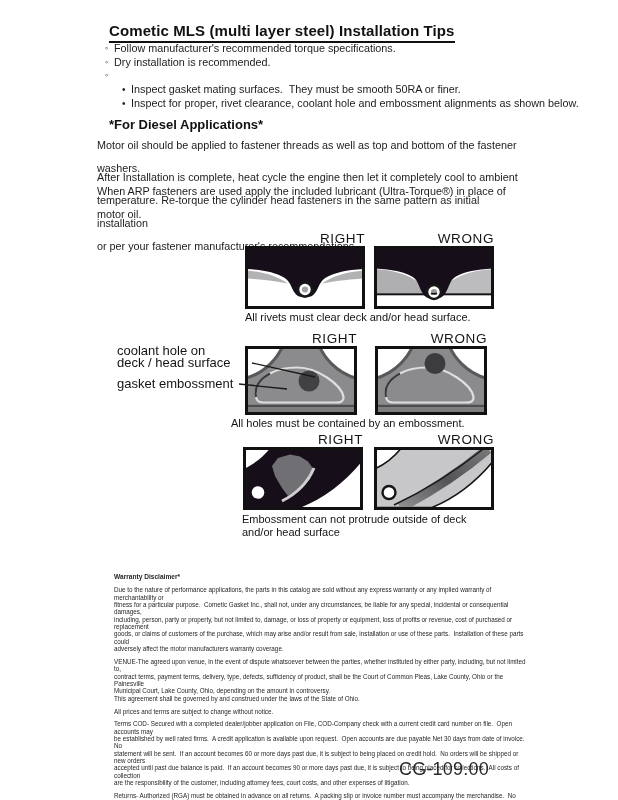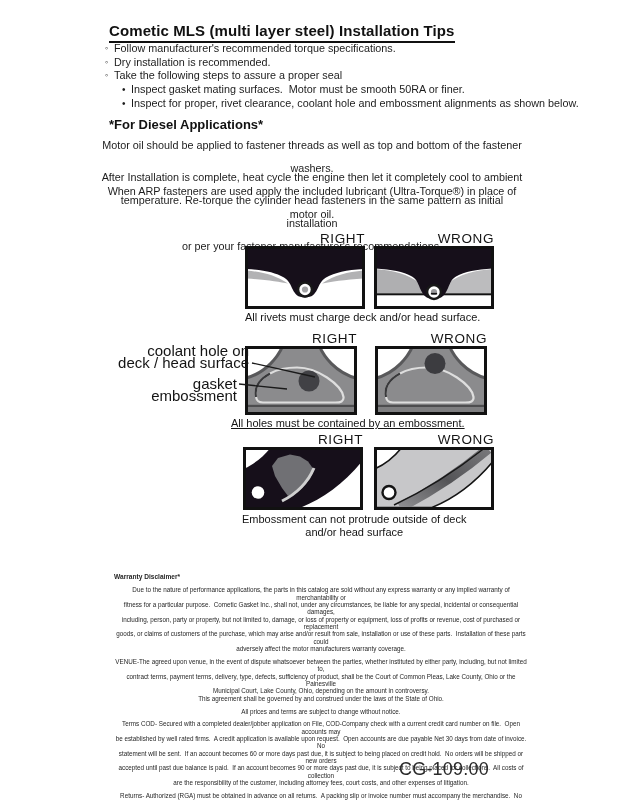--- a/index.html
+++ b/index.html
@@ -1,40 +1,40 @@
 <!DOCTYPE html>
 <html><head>
 <meta charset="utf-8">
 <style>
   html,body { margin:0; padding:0; background:#fff; }
   .page {
     position:relative; width:618px; height:800px; background:#ffffff;
     font-family:"Liberation Sans", sans-serif; color:#1c1c1c; overflow:hidden;margin-left:9px;
   }
   .abs { position:absolute; }
-  .pre { white-space:pre-wrap;text-align:center; }
+  .pre { white-space:pre-wrap; }
 
   .doc-title {
     left:100px; top:22px; font-size:15px; font-weight:bold; color:#111;
     border-bottom:2px solid #111; padding-bottom:2px; letter-spacing:.1px;
   }
   .tips { left:96px; top:42px; font-size:10.8px; line-height:13.7px; }
   .tip-row { display:flex; }
   .tip-marker { width:9px; flex:none; font-size:9px; line-height:13.7px; }
   .tip-sub { margin-left:17px; }
   .tip-sub .tip-marker { font-size:10px; }
 
   .diesel-heading { left:100px; top:117px; font-size:13px; font-weight:bold; color:#111; }
   .body-par { left:88px; width:430px; font-size:10.8px; line-height:23px; color:#1c1c1c; }
 
   .dw-label { text-align:right; font-size:13.5px; letter-spacing:.6px; color:#141414; height:15px; }
   .panel-col { position:absolute; top:0; }
   .caption { font-size:11px; color:#141414; line-height:12.5px; }
 
-  .lead-label { font-size:15px; line-height:12.3px; text-align:right; color:#141414; }
+  .lead-label { font-size:13px; line-height:12.3px; color:#141414; }
 
   .warranty { left:105px; top:573px; width:414px; font-size:6.3px; line-height:7.35px; color:#262626; }
   .warranty h4 { margin:0 0 6px 0; font-size:6.6px; font-weight:bold; }
   .warranty p { margin:0 0 5.5px 0; }
 
   .doc-code { left:390px; top:759px; font-size:18px; color:#2a2a2a; letter-spacing:.2px; }
 </style>
 </head>
 <body>
 
@@ -46,25 +46,24 @@
     <div class="tip-row">
       <span class="tip-marker">◦</span>
       <span class="pre">Follow manufacturer's recommended torque specifications.</span>
     </div>
     <div class="tip-row">
       <span class="tip-marker">◦</span>
       <span class="pre">Dry installation is recommended.</span>
     </div>
     <div class="tip-row">
       <span class="tip-marker">◦</span>
-      <span class="pre">Take the following steps to assure a proper seal</span>
     </div>
     <div class="tip-row tip-sub">
       <span class="tip-marker">•</span>
-      <span class="pre">Inspect gasket mating surfaces.  Motor must be smooth 50RA or finer.</span>
+      <span class="pre">Inspect gasket mating surfaces.  They must be smooth 50RA or finer.</span>
     </div>
     <div class="tip-row tip-sub">
       <span class="tip-marker">•</span>
       <span class="pre">Inspect for proper, rivet clearance, coolant hole and embossment alignments as shown below.</span>
     </div>
   </div>
 
   <div class="abs diesel-heading">*For Diesel Applications*</div>
   <div class="abs body-par pre" style="top:134px;">Motor oil should be applied to fastener threads as well as top and bottom of the fastener washers.
 When ARP fasteners are used apply the included lubricant (Ultra-Torque®) in place of motor oil.</div>
@@ -93,21 +92,21 @@
         <path d="M118.5,23 C100,24.5 86,28.5 75,36.5 C68,41.5 64.5,45.5 63.5,47.5 L118.5,47.5 Z" fill="#bcbcbe"></path>
         <rect x="1.5" y="47.3" width="117" height="2" fill="#121212"></rect>
         <path d="M1.5,1.5 H118.5 V22.5 C102,23.5 91,25.5 82,30.5 C72,36 76,53 60,53 C44,53 48,36 38,30.5 C29,25.5 18,23.5 1.5,22.5 Z" fill="#160f1a"></path>
         <circle cx="60" cy="46" r="7" fill="#ffffff" stroke="#181818" stroke-width="2.6"></circle>
         <circle cx="60" cy="46" r="3.1" fill="#9a9a9c"></circle>
         <rect x="56.9" y="46.9" width="6.2" height="1.6" fill="#121212"></rect>
         <rect x="1.5" y="1.5" width="117" height="60" fill="none" stroke="#111111" stroke-width="3"></rect>
       </svg>
     </div>
   </div>
-  <div class="abs caption" style="left:236px; top:311px;">All rivets must charge deck and/or head surface.</div>
+  <div class="abs caption" style="left:236px; top:311px;">All rivets must clear deck and/or head surface.</div>
 
   <div class="abs" style="left:236px; top:331px; width:250px; height:86px;">
     <div class="panel-col" style="left:0; width:112px;">
       <div class="dw-label">RIGHT</div>
       <svg width="112" height="69" viewBox="0 0 112 69">
         <rect x="1.5" y="1.5" width="109" height="66" fill="#8b8b8d"></rect>
         <circle cx="-14" cy="-22" r="56" fill="#ffffff" stroke="#59595b" stroke-width="3"></circle>
         <circle cx="126" cy="-22" r="56" fill="#ffffff" stroke="#59595b" stroke-width="3"></circle>
         <rect x="1.5" y="58.8" width="109" height="2.2" fill="#4d4d4f"></rect>
         <rect x="1.5" y="61" width="109" height="6.5" fill="#7e7e80"></rect>
@@ -125,21 +124,21 @@
         <circle cx="126" cy="-22" r="56" fill="#ffffff" stroke="#59595b" stroke-width="3"></circle>
         <rect x="1.5" y="58.8" width="109" height="2.2" fill="#4d4d4f"></rect>
         <rect x="1.5" y="61" width="109" height="6.5" fill="#7e7e80"></rect>
         <path d="M11,51 C9,41 15,33 25,27.5 C32,23.5 40,21.5 52,21.5 C64,21.5 73,25.5 82,31.5 C91,37.5 97.5,43.5 98.5,51 C99,55.5 95.5,56.5 90.5,56.5 L18,56.5 C13,56.5 11.7,54.5 11,51 Z" fill="none" stroke="#dedede" stroke-width="2.2"></path>
         <path d="M11,51 C9,41 15,33 25,27.5" fill="none" stroke="#39393b" stroke-width="2.2"></path>
         <circle cx="60" cy="17.5" r="10.5" fill="#3c3c40"></circle>
         <rect x="1.5" y="1.5" width="109" height="66" fill="none" stroke="#111111" stroke-width="3"></rect>
       </svg>
     </div>
   </div>
-  <div class="abs caption" style="left:222px; top:417px;text-decoration:underline;">All holes must be contained by an embossment.</div>
+  <div class="abs caption" style="left:222px; top:417px;">All holes must be contained by an embossment.</div>
 
   <div class="abs lead-label pre" style="left:108px; top:345px; width:132px;">coolant hole on
 deck / head surface</div>
   <div class="abs lead-label" style="left:108px; top:378px; width:120px;">gasket embossment</div>
   <svg class="abs" style="left:222px; top:352px;" width="96" height="44" viewBox="0 0 96 44">
     <line x1="21" y1="11" x2="84" y2="25" stroke="#1a1a1a" stroke-width="1.3"></line>
     <line x1="8" y1="32" x2="56" y2="37" stroke="#1a1a1a" stroke-width="1.3"></line>
   </svg>
 
   <div class="abs" style="left:234px; top:432px; width:252px; height:78px;">

